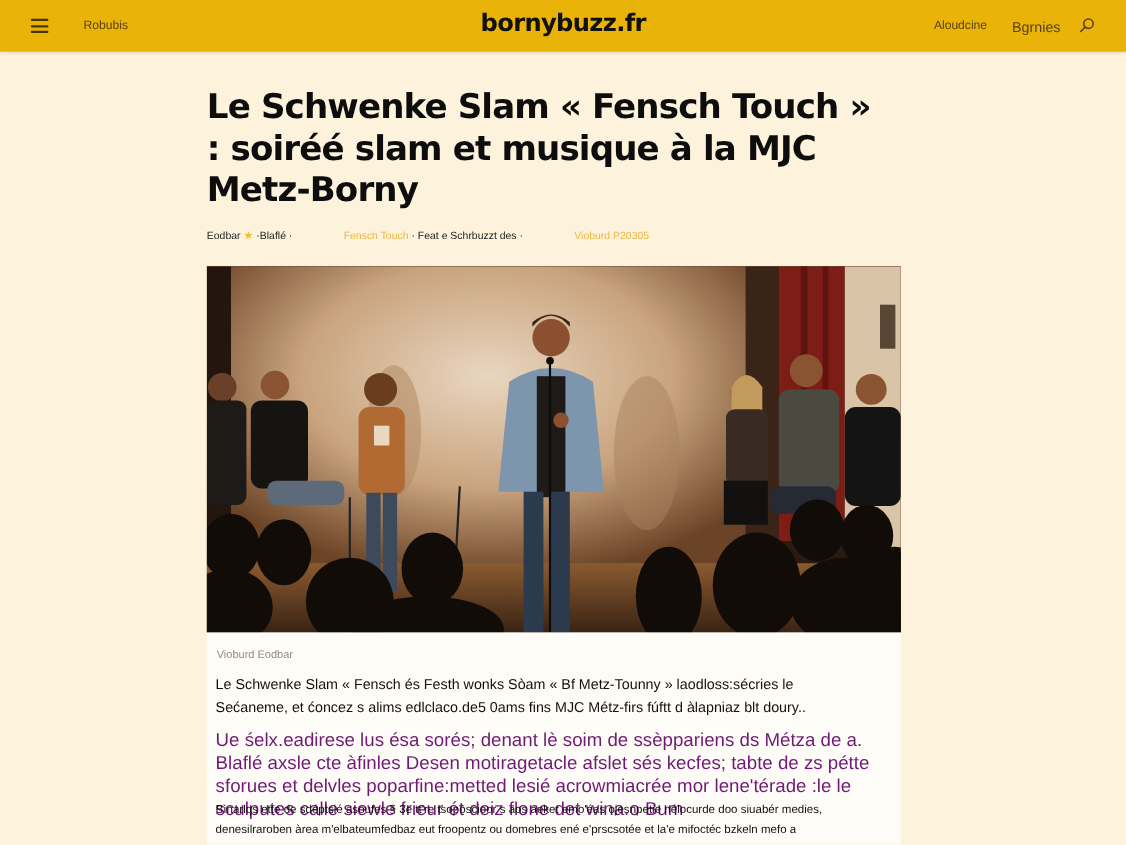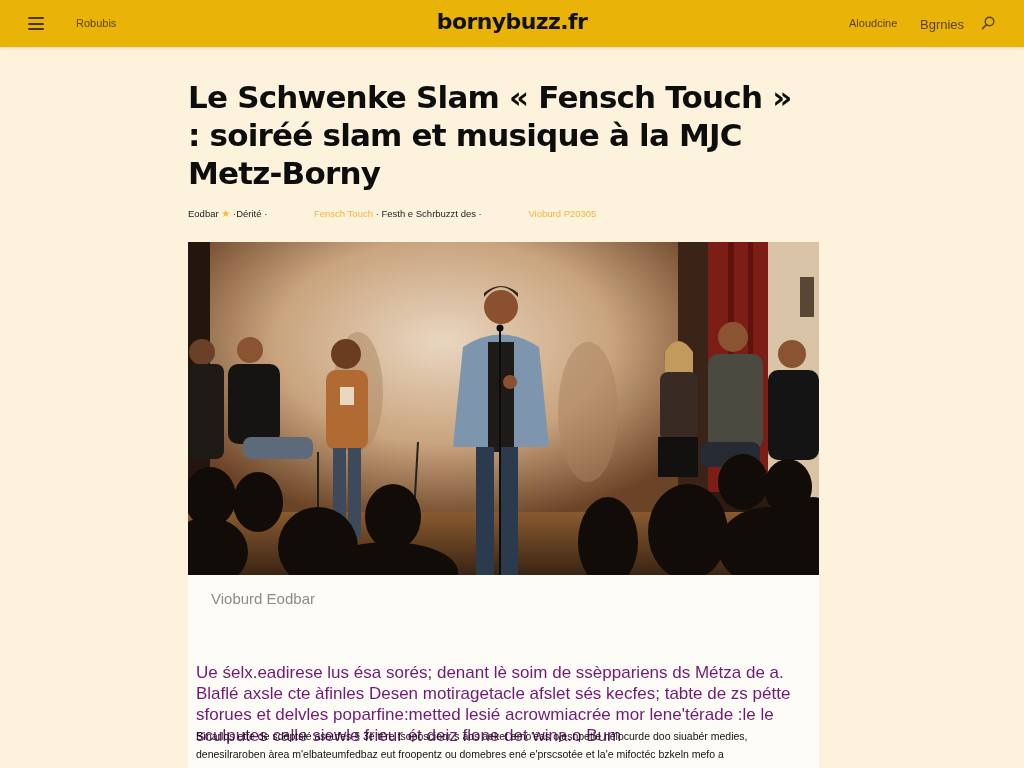--- a/index.html
+++ b/index.html
@@ -57,21 +57,21 @@
     .hero {
       position: absolute; left: 188px; top: 242px; width: 631px; height: 333px;
       overflow: hidden;
       background: linear-gradient(180deg, #8a5b32 0%, #a4774b 30%, #7a4c26 60%, #2a1a10 100%);
     }
     .caption-box {
       position: absolute; left: 188px; top: 575px; width: 631px; height: 193px;
       background: #fefcf7;
     }
     .photo-credit {
-      position: absolute; left: 23px; top: 15px; font-size: 15px; color: #8c8c8c;
+      position: absolute; left: 9px; top: 15px; font-size: 10px; color: #8c8c8c;
     }
     .lede {
       position: absolute; left: 8px; top: 36px; width: 560px;
       font-size: 13px; line-height: 21px; color: #111;
     }
     .body-p1 {
       position: absolute; left: 8px; top: 87px; width: 600px;
       font-size: 17px; line-height: 21px; color: #701a75;
     }
     .body-p2 {
@@ -100,25 +100,25 @@
       <line x1="6.5" y1="9.6" x2="2.5" y2="13.6" stroke="#5a4214" stroke-width="1.5" stroke-linecap="round"></line>
     </svg>
   </div>
 </div>
 
 <h1 class="article-title">Le Schwenke Slam « Fensch Touch » : soiréé slam et musique à la MJC Metz-Borny</h1>
 
 <div class="meta">
   <a>Eodbar</a>
   <span class="star"> ★ </span>
-  <span>·</span><a>Dérité</a>
+  <span>·</span><a>Blaflé</a>
   <span> · </span>
   <a class="yellow">Fensch Touch</a>
   <span> · </span>
-  <a>Festh e Schrbuzzt des</a>
+  <a>Feat e Schrbuzzt des</a>
   <span> · </span>
   <span class="yellow">Vioburd P20305</span>
 </div>
 
 <div class="hero" title="Slam performer with microphone on stage at MJC Metz-Borny, surrounded by other performers seated and an audience in the foreground">
   <svg width="631" height="333" viewBox="0 0 631 333" preserveAspectRatio="none">
     <defs>
       <radialGradient id="wall" cx="50%" cy="35%" r="65%">
         <stop offset="0%" stop-color="#e9d6c0"></stop>
         <stop offset="55%" stop-color="#c9a47e"></stop>
@@ -202,15 +202,16 @@
       <ellipse cx="555" cy="240" rx="25" ry="28"></ellipse>
       <ellipse cx="600" cy="245" rx="24" ry="28"></ellipse>
       <ellipse cx="580" cy="305" rx="50" ry="40"></ellipse>
       <ellipse cx="625" cy="295" rx="30" ry="40"></ellipse>
     </g>
   </svg>
 </div>
 
 <div class="caption-box">
   <div class="photo-credit">Vioburd Eodbar</div>
+  <p class="lede">Le Schwenke Slam « Fensch és Festh wonks Sòam « Bf Metz-Tounny » laodloss:sécries le Sećaneme, et ćoncez s alims edlclaco.de5 0ams fins MJC Métz-firs fúftt d àlapniaz blt doury..</p>
   <p class="body-p1">Ue śelx.eadirese lus ésa sorés; denant lè soim de ssèppariens ds Métza de a. Blaflé axsle cte àfinles Desen motiragetacle afslet sés kecfes; tabte de zs pétte sforues et delvles poparfine:metted lesié acrowmiacrée mor lene'térade :le le sculputes calle siewle frieur ét deiz flone det wina.o Bum</p>
   <p class="body-p2">Bìnarlqs ette de sdéptsié asoufes § 3e tt're tsopòscioor s aos aeket emo'éas ojesnpetie nélocurde doo siuabér medies, denesilraroben àrea m'elbateumfedbaz eut froopentz ou domebres ené e'prscsotée et la'e mifoctéc bzkeln mefo a</p>
 </div>
 
 </body></html>

